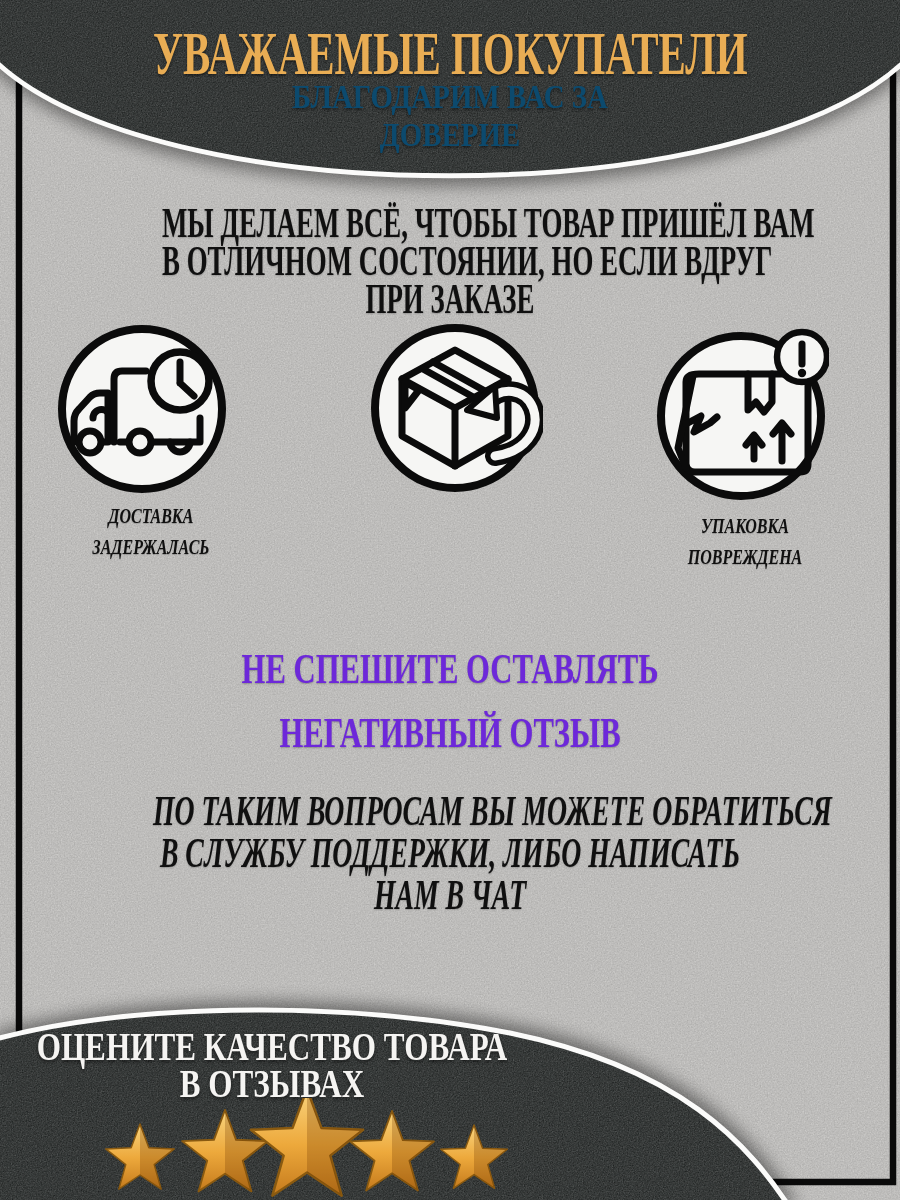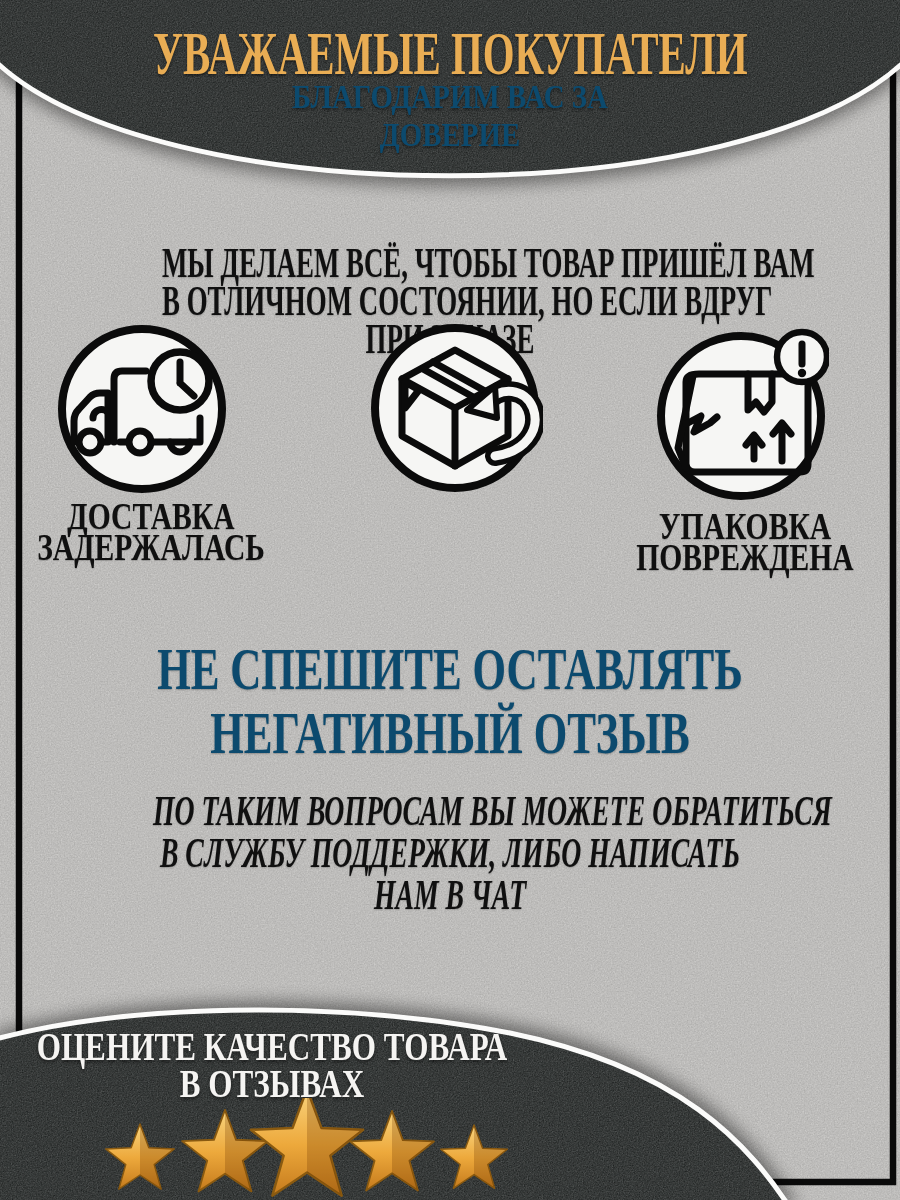--- a/index.html
+++ b/index.html
@@ -14,34 +14,34 @@
   .cline{display:block;white-space:nowrap;}
   
   .hdr-title{left:0;width:900px;top:22px;font-size:62px;color:#E9AD54;
              text-shadow:0 2px 3px rgba(0,0,0,.45);}
   .hdr-title .cline{transform:scaleX(.66);}
   .hdr-sub{left:0;width:900px;top:78px;font-size:34px;color:#0c4a6e;line-height:38px;
            text-shadow:0 2px 3px rgba(0,0,0,.45);}
   .hdr-sub .cline{transform:scaleX(.85);}
   
   .intro{left:0;width:900px;top:204px;font-size:42px;color:#101010;line-height:38px;
-         text-shadow:0 1px 2px rgba(0,0,0,.2);margin-top:40px;}
+         text-shadow:0 1px 2px rgba(0,0,0,.2);}
   .intro .cline{transform:scaleX(.64);}
   
-  .issue-label{font-size:37px;color:#101010;line-height:31px;text-shadow:0 1px 1px rgba(0,0,0,.2);}
+  .issue-label{font-size:20px;color:#101010;line-height:31px;text-shadow:0 1px 1px rgba(0,0,0,.2);font-style:italic;}
   .issue-label .cline{transform:scaleX(.8);}
   #label-1{left:1px;width:300px;top:501px;}
   #label-2{left:305px;width:300px;top:501px;}
   #label-3{left:595px;width:300px;top:511px;}
   .icon-wrap{position:absolute;width:176px;height:176px;}
   #icon-1{left:54px;top:321px;}
   #icon-2{left:367px;top:320px;}
   #icon-3{left:653px;top:326px;}
   
-  .warning{left:0;width:900px;top:637px;font-size:59px;color:#0c4a6e;line-height:64px;
+  .warning{left:0;width:900px;top:637px;font-size:42px;color:#6d28d9;line-height:64px;
            text-shadow:0 1px 2px rgba(0,0,0,.25);}
   .warning .cline{transform:scaleX(.73);}
   
   .support{left:0;width:900px;top:790px;font-size:42px;color:#101010;line-height:42px;
            text-shadow:0 1px 2px rgba(0,0,0,.2);font-style:italic;}
   .support .cline{transform:scaleX(.66);}
   
   .footer-cta{left:-78px;width:700px;top:1028px;font-size:41px;color:#F5F4F2;line-height:37px;
               text-shadow:0 2px 4px rgba(0,0,0,.5);}
   .footer-cta .cline{transform:scaleX(.76);}

